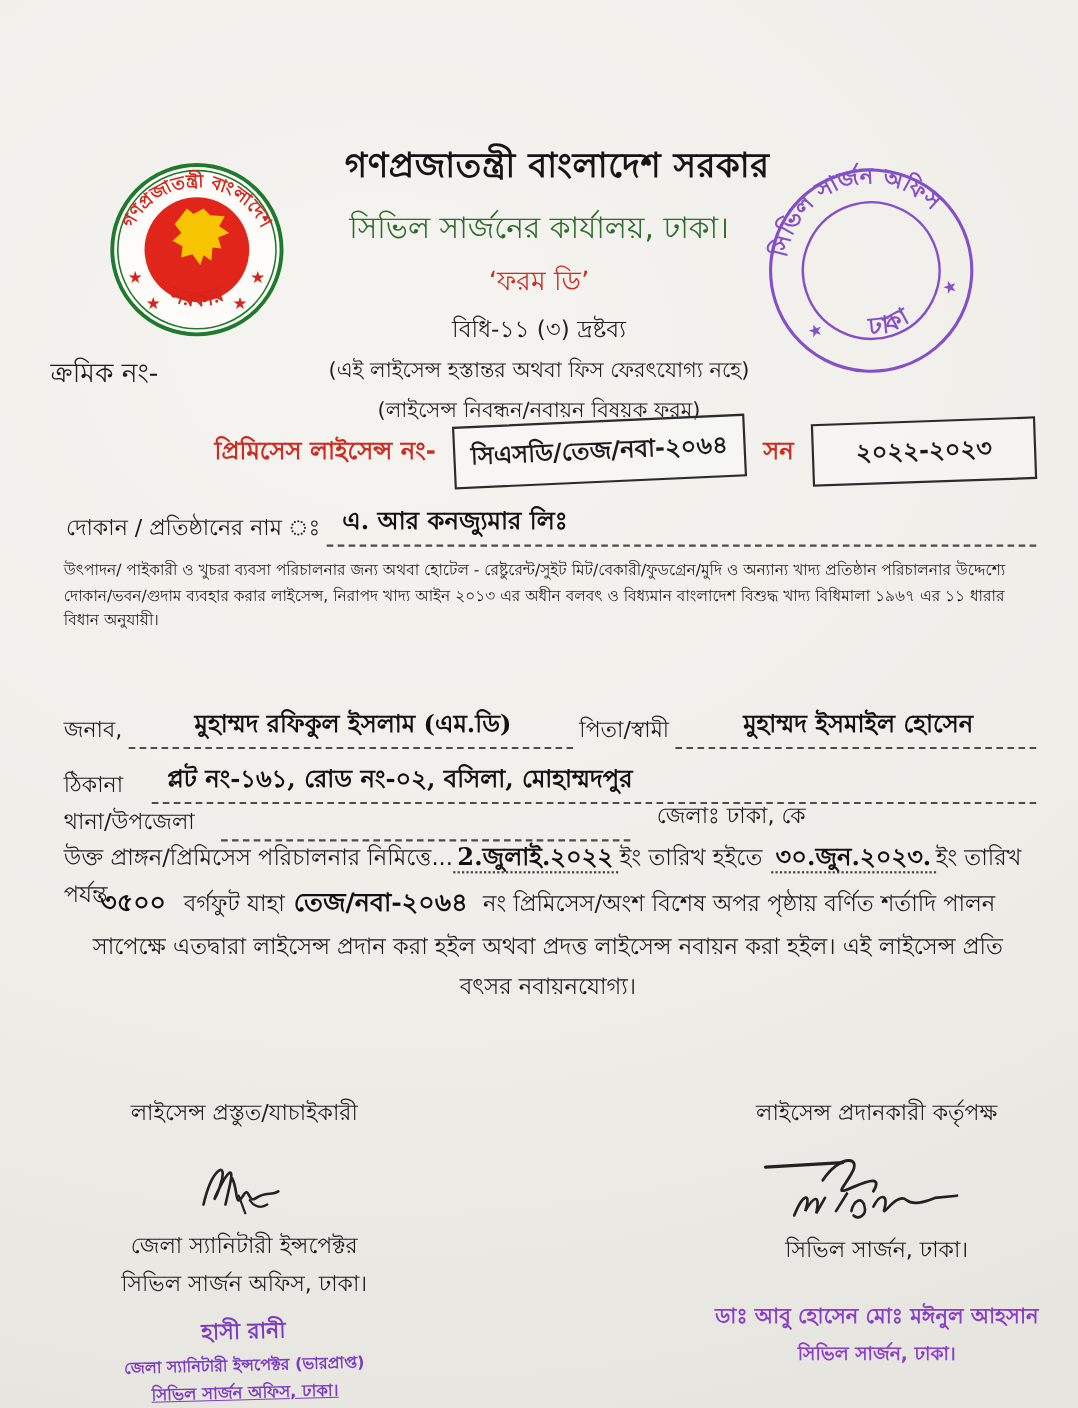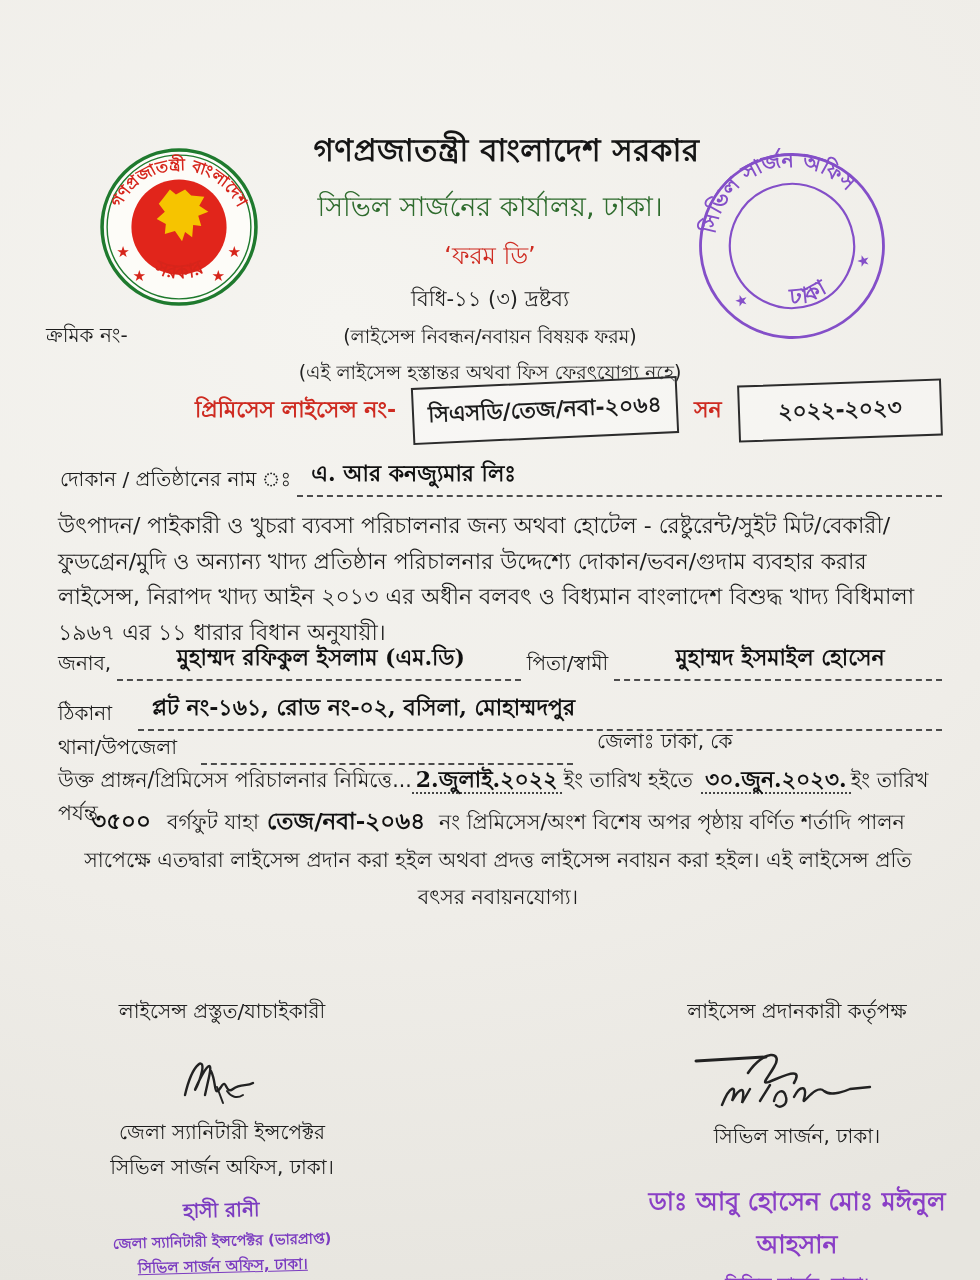--- a/index.html
+++ b/index.html
@@ -14,34 +14,34 @@
   .h-office{font-size:27px;font-weight:normal;color:#2e6b2d;margin-top:8px;}
   .h-form{font-size:24px;font-weight:normal;color:#ce2b21;margin-top:6px;}
   .h-rule{font-size:21px;color:#222;margin-top:6px;}
   .h-sub{font-size:19px;color:#222;margin-top:4px;}
   
   .seal{position:absolute;left:98px;top:146px;width:162px;height:162px;}
   .round-stamp{position:absolute;left:694px;top:148px;width:196px;height:196px;opacity:.92;}
   .seal-arc{font-size:16px;font-weight:bold;fill:#d6251b;}
   .stamp-arc{font-size:19px;font-weight:bold;fill:#7b42c6;}
   
-  .serial{position:absolute;left:46px;top:320px;font-size:20px;}
+  .serial{position:absolute;left:46px;top:320px;font-size:24px;}
   
   .license-row{position:absolute;left:195px;top:382px;display:flex;align-items:center;gap:16px;}
   .lic-label{color:#ce2b21;font-weight:bold;font-size:22px;white-space:nowrap;}
   .lic-box{border:2px solid #2c2c2c;background:rgba(255,255,255,.35);padding:8px 14px;font-weight:bold;font-size:22px;white-space:nowrap;text-align:center;}
   .rot1{transform:rotate(-2.6deg);min-width:208px;}
   .rot2{transform:rotate(-2deg);min-width:172px;}
   .lic-year-label{color:#ce2b21;font-weight:bold;font-size:22px;}
   
   .field-label{font-size:20px;white-space:nowrap;}
   .fill{flex:1;border-bottom:2px dashed #4c4c4c;padding:0 10px 2px 14px;}
   .hand{font-weight:bold;font-size:22px;font-family:"DejaVu Serif","Liberation Serif",serif;color:#111;}
   .shop-row{position:absolute;left:60px;right:38px;top:456px;display:flex;align-items:flex-end;gap:6px;}
-  .body-par{position:absolute;left:58px;right:50px;top:508px;margin:0;font-size:22px;line-height:1.62;text-align:left;}
+  .body-par{position:absolute;left:58px;right:50px;top:508px;margin:0;font-size:14px;line-height:1.62;text-align:left;}
   .janab-row{position:absolute;left:58px;right:38px;top:640px;display:flex;align-items:flex-end;gap:6px;}
   .janab-row .fill{text-align:center;}
   .addr-row{position:absolute;left:58px;right:38px;top:690px;display:flex;align-items:flex-end;gap:26px;}
   .thana-row{position:absolute;left:58px;right:38px;top:732px;display:flex;align-items:flex-end;gap:24px;}
   .dash-seg{width:372px;border-bottom:2px dashed #4c4c4c;height:24px;}
   .district{font-size:20px;position:relative;top:-6px;}
   .validity{position:absolute;left:58px;right:42px;top:762px;margin:0;font-size:20.5px;line-height:1.6;}
   .dotted{border-bottom:2px dotted #444;padding:0 4px;}
   .terms{position:absolute;left:58px;right:42px;top:800px;margin:0;font-size:20.5px;line-height:1.82;text-align:center;}
   .big{font-size:23px;margin-right:14px;}
@@ -50,21 +50,21 @@
   .sig{position:absolute;text-align:center;}
   .sig-left{left:62px;top:996px;width:320px;}
   .sig-right{left:632px;top:996px;width:330px;text-align:center;}
   .sig-title{font-size:20px;color:#202020;}
   .sig-svg{display:block;margin:14px auto 0;}
   .sig-line{font-size:20px;margin-top:2px;}
   .stamp-ink{color:#7b3cc0;transform:rotate(-1.5deg);margin-top:10px;}
   .stamp-name-l{font-size:20px;font-weight:bold;}
   .stamp-desig-l{font-size:14.5px;font-weight:bold;margin-top:2px;}
   .stamp-office-l{font-size:15px;font-weight:bold;text-decoration:underline;}
-  .stamp-name-r{font-size:25px;font-weight:bold;color:#8a3fc6;margin-top:28px;}
+  .stamp-name-r{font-size:19px;font-weight:bold;color:#8a3fc6;margin-top:28px;}
   .stamp-office-r{font-size:17px;font-weight:bold;color:#8a3fc6;margin-top:3px;}
 </style>
 </head>
 <body>
 
 <div class="page">
 
   <svg class="seal" viewBox="0 0 160 160">
     <circle cx="80" cy="80" r="76" fill="#fdfcf8" stroke="#1f7a2e" stroke-width="3.5"></circle>
     <circle cx="80" cy="80" r="71" fill="none" stroke="#1f7a2e" stroke-width="1.4"></circle>
@@ -91,22 +91,22 @@
       <text x="24" y="128" fill="#7b42c6" font-size="14">★</text>
       <text x="142" y="128" fill="#7b42c6" font-size="14">★</text>
     </g>
   </svg>
 
   <div class="header">
     <div class="h-govt">গণপ্রজাতন্ত্রী বাংলাদেশ সরকার</div>
     <div class="h-office">সিভিল সার্জনের কার্যালয়, ঢাকা।</div>
     <div class="h-form">‘ফরম ডি’</div>
     <div class="h-rule">বিধি-১১ (৩) দ্রষ্টব্য</div>
+    <div class="h-sub">(এই লাইসেন্স হস্তান্তর অথবা ফিস ফেরৎযোগ্য নহে)</div>
     <div class="h-sub">(লাইসেন্স নিবন্ধন/নবায়ন বিষয়ক ফরম)</div>
-    <div class="h-sub">(এই লাইসেন্স হস্তান্তর অথবা ফিস ফেরৎযোগ্য নহে)</div>
   </div>
 
   <div class="serial">ক্রমিক নং-</div>
 
   <div class="license-row">
     <span class="lic-label">প্রিমিসেস লাইসেন্স নং-</span>
     <span class="lic-box rot1"><span>সিএসডি/তেজ/নবা-২০৬৪</span></span>
     <span class="lic-year-label">সন</span>
     <span class="lic-box rot2"><span>২০২২-২০২৩</span></span>
   </div>

